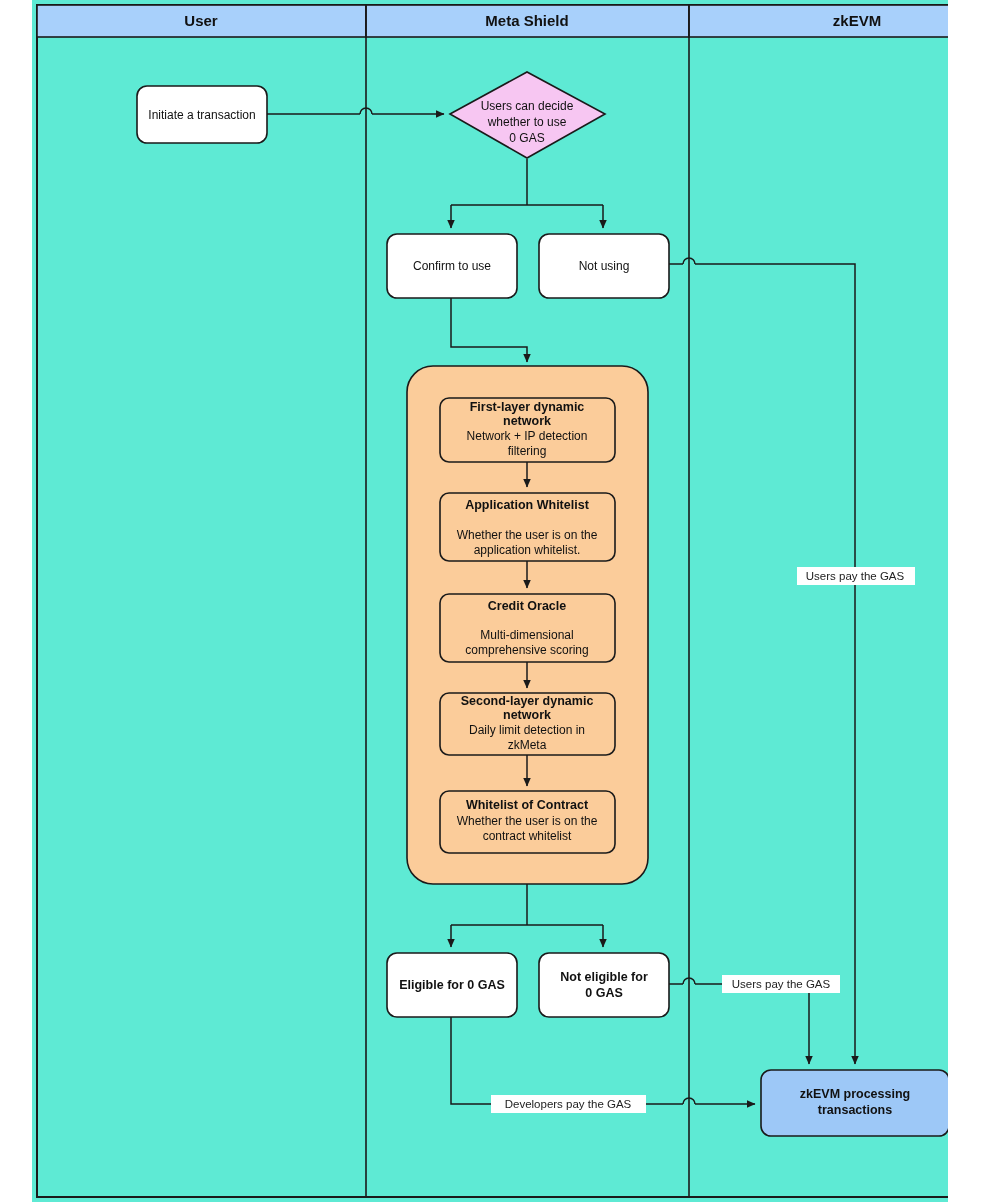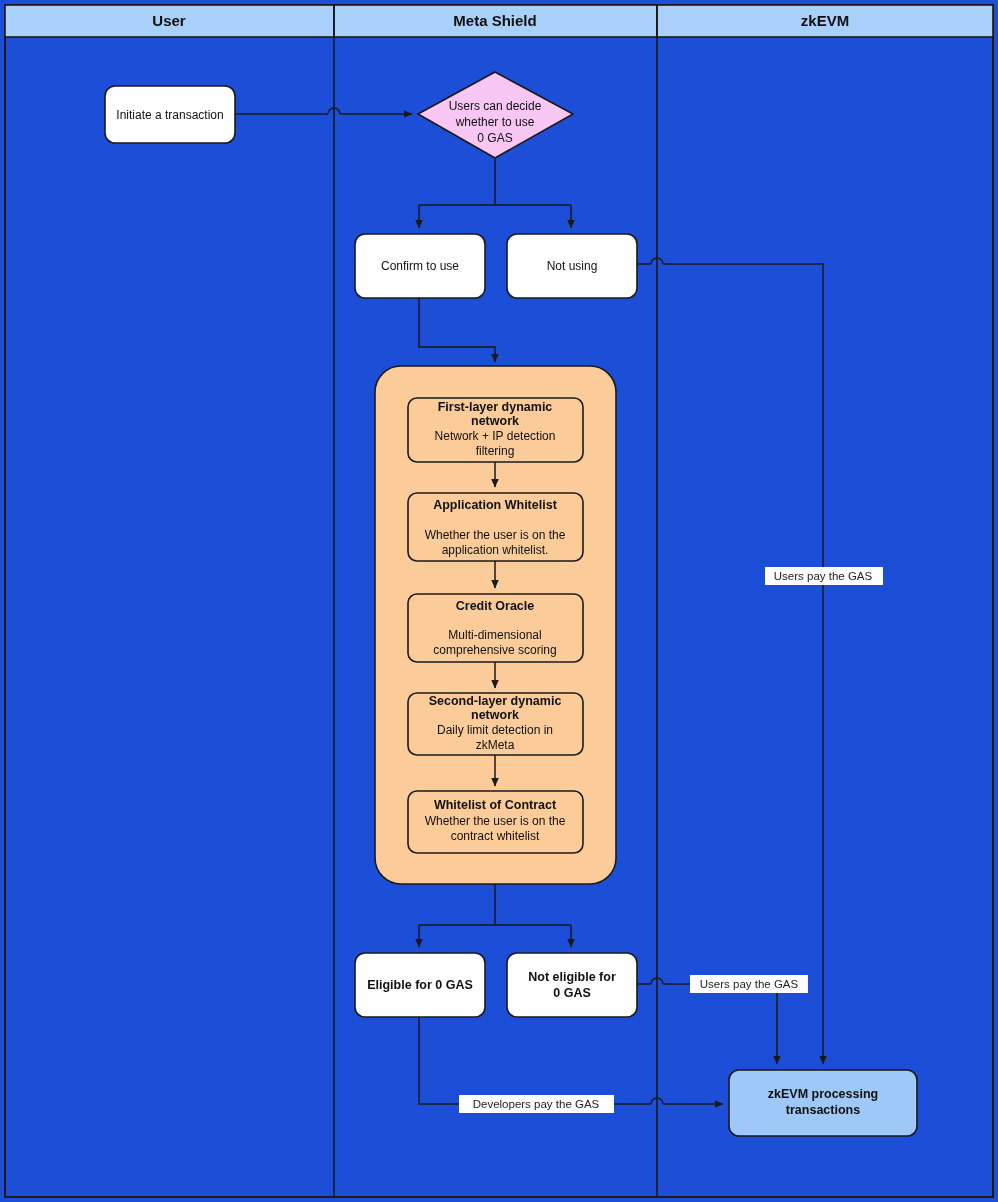--- a/index.html
+++ b/index.html
@@ -1,17 +1,17 @@
 <!DOCTYPE html>
 <html><head>
 <meta charset="utf-8">
 <style>
   html,body{margin:0;padding:0;background:#ffffff;}
   body{font-family:"Liberation Sans",sans-serif;}
-  #canvas{position:relative;width:998px;height:1202px;background:#1d4ed8;overflow:hidden;}
+  #canvas{position:relative;width:916px;height:1202px;background:#5eead4;overflow:hidden;margin-left:32px;}
   svg{position:absolute;left:0;top:0;width:998px;height:1202px;}
   .lane-title{font-size:15px;font-weight:bold;fill:#111;text-anchor:middle;dominant-baseline:middle;}
   .node-text{font-size:12px;fill:#111;text-anchor:middle;}
   .node-text.bold{font-weight:bold;font-size:12.5px;}
   .edge-label{font-size:11.5px;fill:#222;text-anchor:middle;}
   .shape{stroke:#1a1a1a;stroke-width:1.6;}
   .conn{stroke:#1a1a1a;stroke-width:1.5;fill:none;}
   .lane-line{stroke:#1a1a1a;stroke-width:1.6;}
   .frame{stroke:#1a1a1a;stroke-width:2;fill:none;}
 </style>

